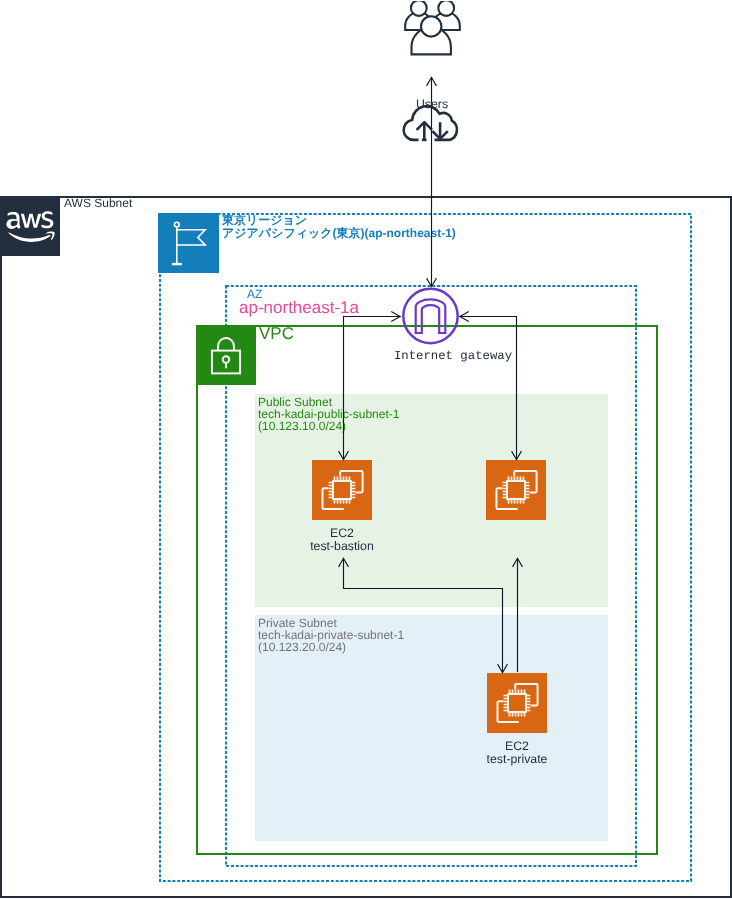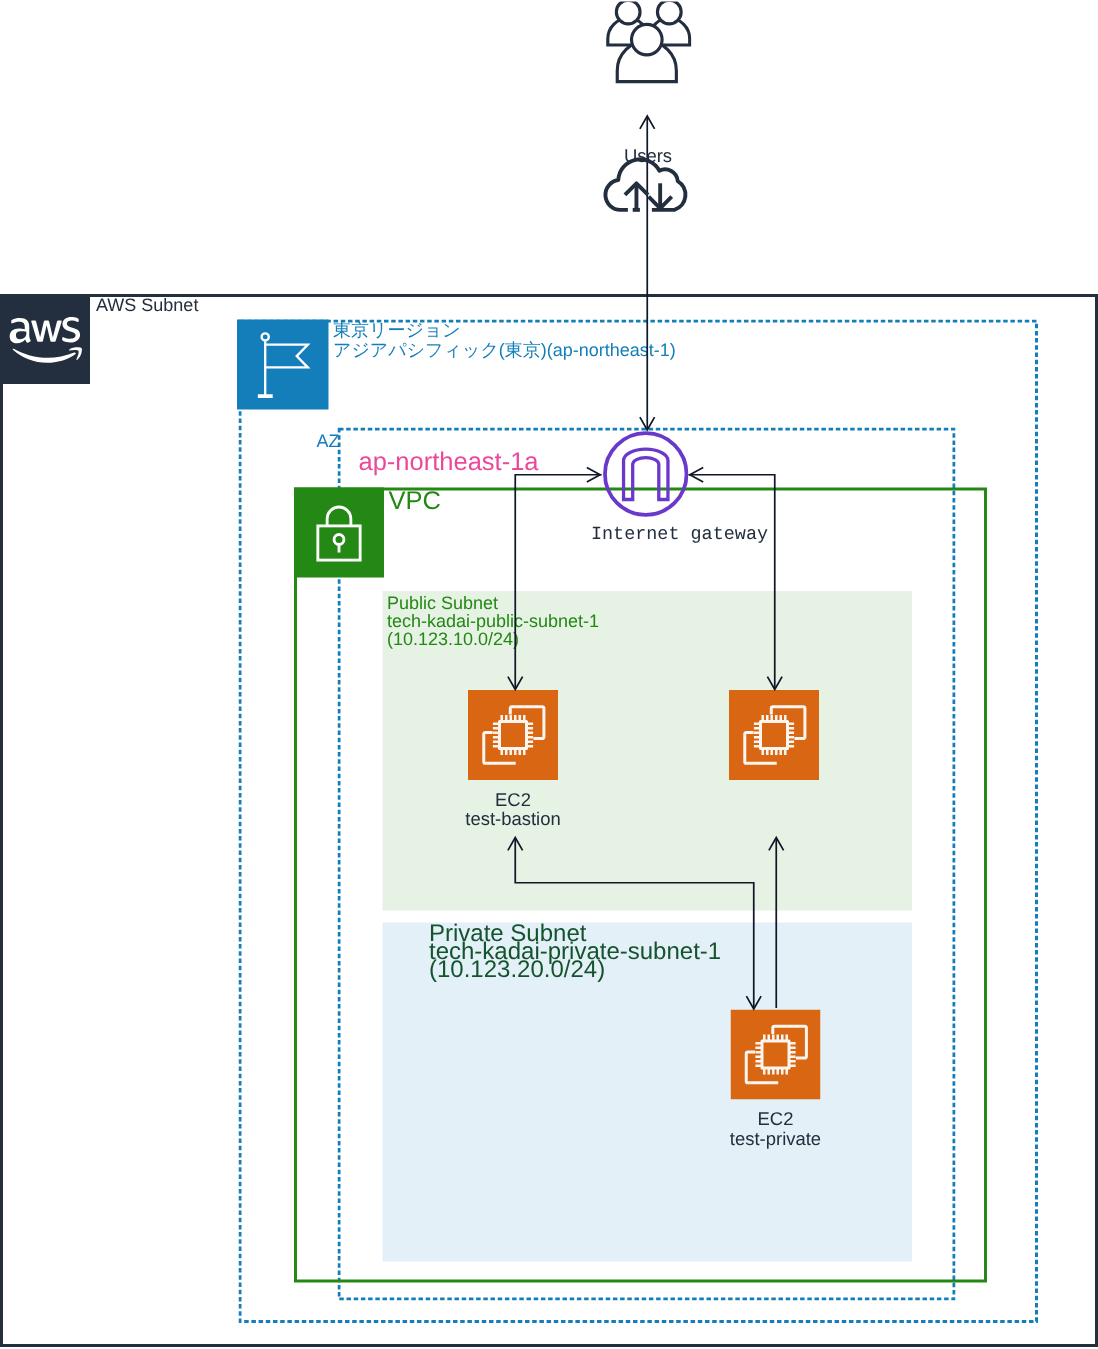--- a/index.html
+++ b/index.html
@@ -11,35 +11,35 @@
   .lbl{position:absolute;white-space:pre;line-height:13px;}
 
   
   #aws-cloud-box{left:0px;top:196px;width:732px;height:702px;
       border:2px solid #232F3E;background:#fff;}
   #aws-cloud-label{left:64px;top:197px;font-size:12px;color:#232F3E;}
   #aws-logo-box{left:0px;top:196px;width:60px;height:60px;background:#232F3E;}
 
   #region-box{left:159px;top:213px;width:533px;height:669px;}
   #region-icon-box{left:158px;top:213px;width:61px;height:60px;background:#147EBA;}
-  #region-label{left:222px;top:214px;font-size:12px;color:#147EBA;line-height:13px;}
+  #region-label{left:222px;top:214px;font-size:12px;color:#147EBA;line-height:13px;font-weight:bold;}
 
   #az-box{left:225px;top:285px;width:412px;height:582px;}
-  #az-label{left:211px;top:287px;font-size:12px;color:#147EBA;line-height:14px;}
+  #az-label{left:227px;top:287px;font-size:12px;color:#147EBA;line-height:14px;padding-left:20px;}
   #az-sublabel{left:239px;top:301px;font-size:17px;color:#ec4899;}
 
   #vpc-box{left:196px;top:325px;width:462px;height:530px;
       border:2px solid #248814;background:transparent;}
   #vpc-icon-box{left:196px;top:325px;width:60px;height:60px;background:#248814;}
   #vpc-label{left:259px;top:327px;font-size:17px;color:#248814;}
 
   #public-subnet-box{left:255px;top:394px;width:353px;height:213px;background:#E6F2E4;}
   #public-subnet-label{left:258px;top:396px;font-size:12px;color:#248814;line-height:12.2px;}
   #private-subnet-box{left:255px;top:615px;width:353px;height:226px;background:#E4F0F7;}
-  #private-subnet-label{left:258px;top:617px;font-size:16px;color:#14532d;line-height:12.2px;margin-left:28px;}
+  #private-subnet-label{left:258px;top:617px;font-size:12px;color:#737373;line-height:12.2px;}
 
   
   .node-icon{position:absolute;}
   .node-label{position:absolute;text-align:center;font-size:12.3px;color:#232F3E;line-height:13px;white-space:pre;}
 
   #users-icon{left:404px;top:1px;width:57px;height:57px;}
   #users-label{left:380px;top:62px;width:104px;margin-top:36px;}
   #internet-icon{left:402px;top:102px;width:58px;height:40px;}
 
   #igw-icon{left:401px;top:287px;width:58px;height:58px;}

